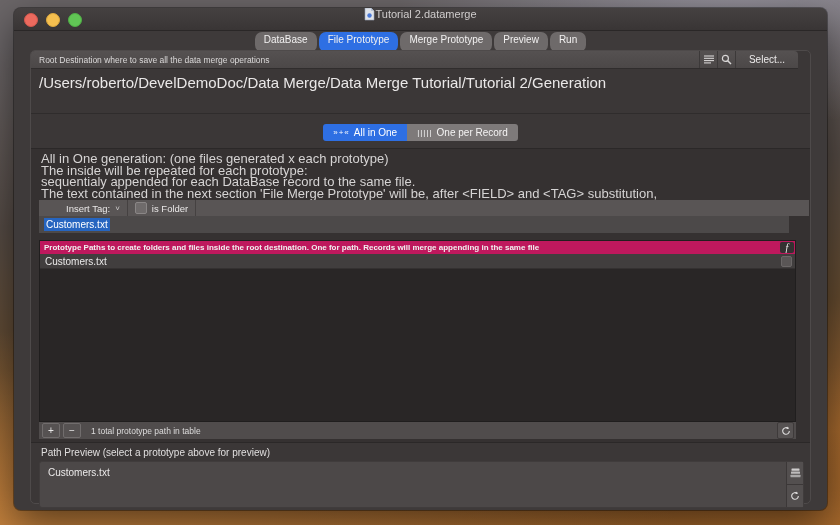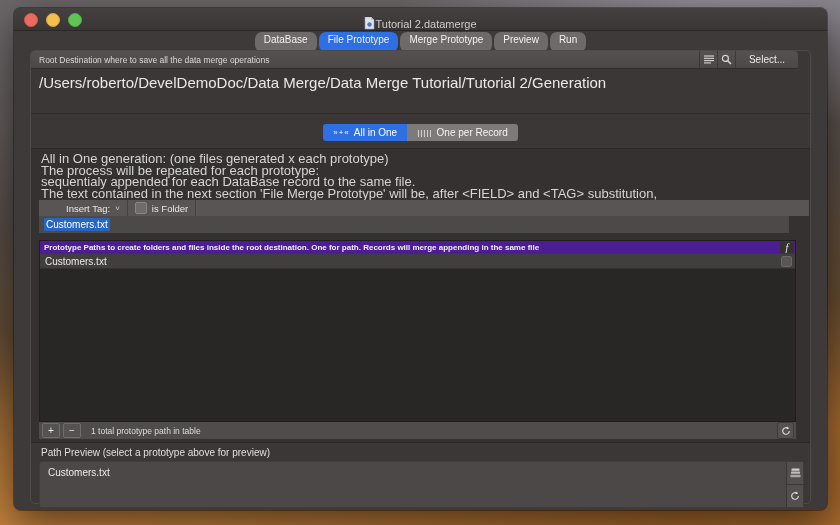--- a/index.html
+++ b/index.html
@@ -20,21 +20,21 @@
   }
   
   .titlebar{position:absolute;left:0;top:0;right:0;height:22px;
     background:linear-gradient(#454141,#393535);
     border-bottom:1px solid #2a2727;border-radius:7px 7px 0 0;}
   .lights{position:absolute;left:10px;top:5px;display:flex;gap:8px;}
   .light{width:12px;height:12px;border-radius:50%;}
   .light.red{background:#ec6a5e;border:1px solid #d3584e;}
   .light.yellow{background:#f5bf4f;border:1px solid #dda93e;}
   .light.green{background:#61c555;border:1px solid #4fae45;}
-  .titlewrap{position:absolute;left:0;right:0;top:0;height:22px;display:flex;align-items:flex-end;justify-content:center;}
+  .titlewrap{position:absolute;left:0;right:0;top:0;height:22px;display:flex;align-items:flex-start;justify-content:center;}
   .doc-ico{width:11px;height:13px;display:block;}
   .wintitle{font-size:11px;color:#cfcccc;}
   
   .tabrow{position:absolute;left:0;right:0;top:24px;height:16px;display:flex;justify-content:center;gap:2px;}
   .tab{height:20px;line-height:16px;padding:0 9px;font-size:10px;color:#f2f1f1;
     background:#6e6a6a;border-radius:7px;cursor:default;}
   .tab.active{background:#2e6fe3;}
   
   .wrapper{position:absolute;left:16px;top:42px;width:779px;height:452px;
     background:#3b3737;border:1px solid #4e4a4a;border-radius:5px;}
@@ -61,21 +61,21 @@
   .tagbar{position:absolute;left:8px;top:51px;width:750px;height:16px;background:#595555;
     display:flex;align-items:center;font-size:9.5px;color:#e9e7e7;padding-left:20px;}
   .tagbar .grp{display:flex;align-items:center;height:100%;padding:0 7px;gap:5px;border-right:1px solid #454141;}
   .chev{font-size:8px;color:#cfcdcd;}
   .cbx{width:10px;height:10px;background:#6f6b6b;border:1px solid #8a8686;border-radius:2px;}
   .protoinput{position:absolute;left:8px;top:67px;width:750px;height:17px;background:#4c4949;
     display:flex;align-items:center;}
   .sel{margin-left:5px;background:#2665c0;color:#fff;font-size:10px;padding:1px 2px;}
   .table{position:absolute;left:8px;top:91px;width:755px;height:180px;display:flex;flex-direction:column;
     border:1px solid #201e1e;}
-  .thead{height:13px;background:#4c1d95;display:flex;align-items:center;}
+  .thead{height:13px;background:#be185d;display:flex;align-items:center;}
   .thead .tlabel{flex:1;font-size:8px;font-weight:bold;color:#f1f0f0;padding-left:4px;white-space:nowrap;overflow:hidden;}
   .fbtn{width:14px;height:11px;margin-right:1px;background:#343131;border-radius:2px;
     display:flex;align-items:center;justify-content:center;
     font-family:"Liberation Serif",serif;font-style:italic;font-size:10px;color:#f0efef;}
   .trow{height:14px;background:#413e3e;display:flex;align-items:center;border-bottom:1px solid #343131;}
   .trow .rlabel{flex:1;font-size:10px;color:#eae9e9;padding-left:5px;}
   .rowcbx{width:9px;height:9px;background:#5a5656;border:1px solid #6b6767;border-radius:2px;margin-right:3px;}
   .tbody{flex:1;background:#292626;}
   .tfooter{position:absolute;left:8px;top:273px;width:757px;height:17px;background:#504c4c;
     display:flex;align-items:center;font-size:8.5px;color:#dddcdc;}
@@ -157,21 +157,21 @@
       </div>
       <div class="seg inactive">
         <span class="mico">|||||</span>
         <span>One per Record</span>
       </div>
     </div>
 
     <div class="mainbox">
       <div class="desc">
         <div>All in One generation: (one files generated x each prototype)</div>
-        <div>The process will be repeated for each prototype:</div>
+        <div>The inside will be repeated for each prototype:</div>
         <div>sequentialy appended for each DataBase record to the same file.</div>
         <div>The text contained in the next section 'File Merge Prototype' will be, after &lt;FIELD&gt; and &lt;TAG&gt; substitution,</div>
         <div class="note">Use '/'. to create subfolders. Path doesn't support use of &lt;FIELD&gt; tags</div>
       </div>
 
       <div class="tagbar">
         <div class="grp">
           <span>Insert Tag:</span>
           <span class="chev">˅</span>
         </div>

